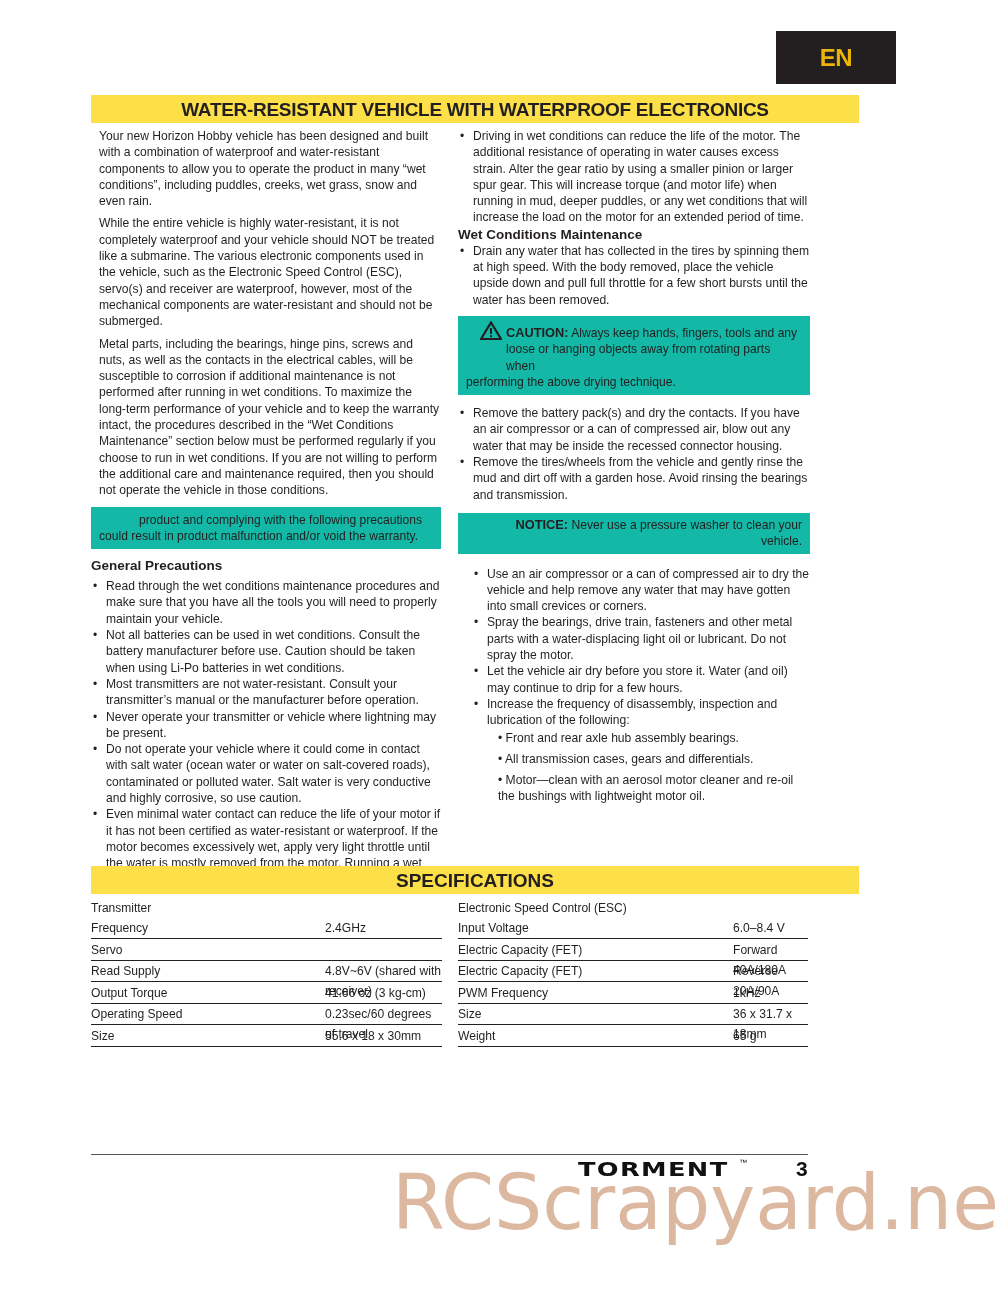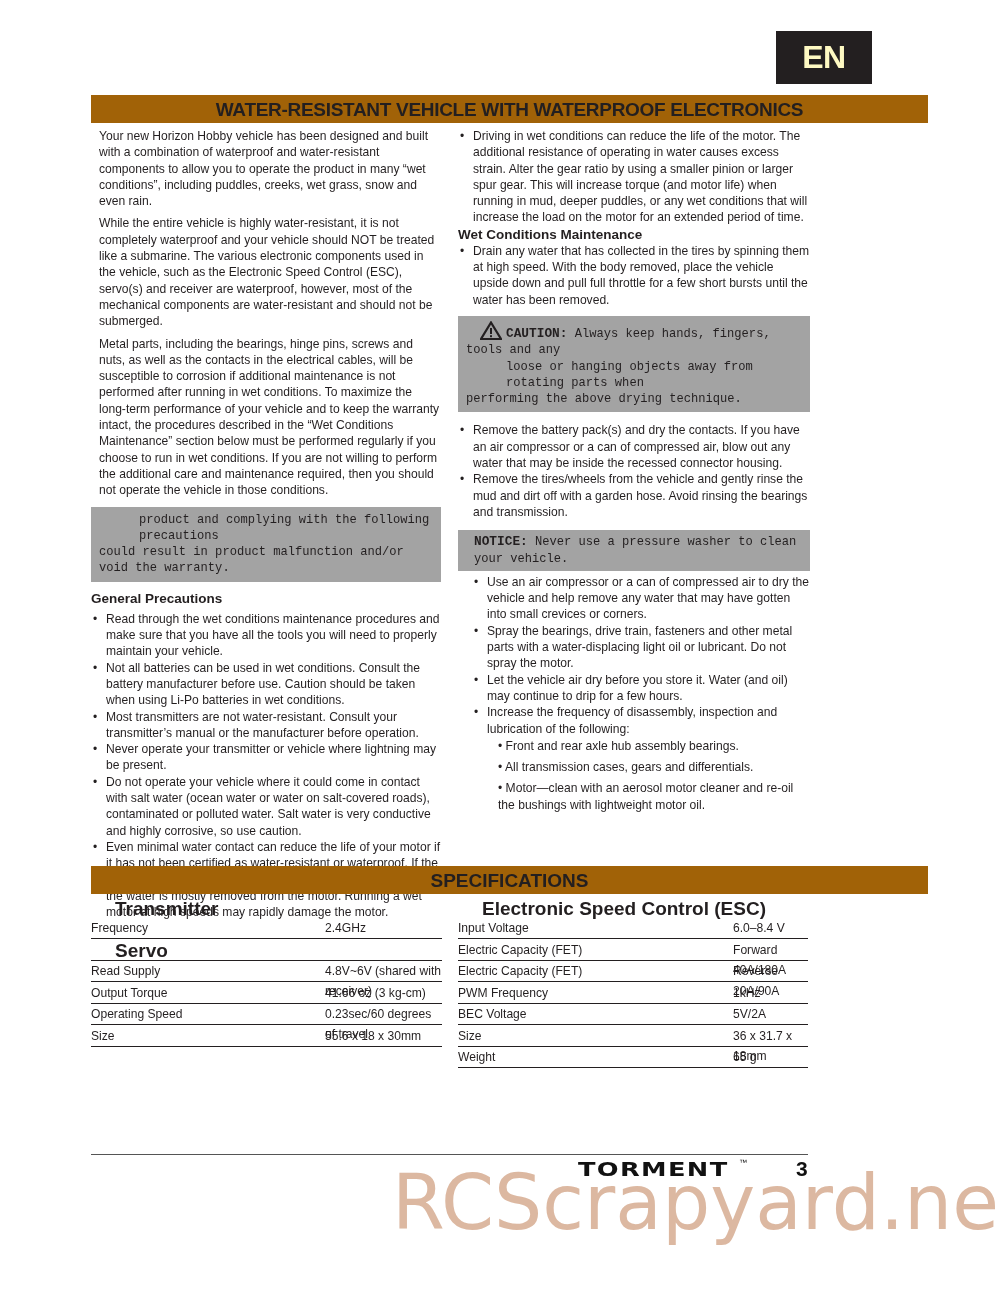--- a/index.html
+++ b/index.html
@@ -1,55 +1,55 @@
 <!DOCTYPE html>
 <html><head>
 <meta charset="utf-8">
 <style>
   html, body { margin: 0; padding: 0; }
   body {
     width: 1000px; height: 1294px; position: relative; background: #ffffff;
     font-family: "Liberation Sans", sans-serif; color: #231f20; overflow: hidden;
   }
   .lang-tab {
-    position: absolute; left: 776px; top: 31px; width: 96px; height: 53px;
-    background: #231f20; color: #fef9c3; display: flex; align-items: center; justify-content: center;
-    font-weight: bold; font-size: 32px; letter-spacing: -0.5px;
+    position: absolute; left: 776px; top: 31px; width: 120px; height: 53px;
+    background: #231f20; color: #eab308; display: flex; align-items: center; justify-content: center;
+    font-weight: bold; font-size: 24px; letter-spacing: -0.5px;
   }
   .section-bar {
-    position: absolute; left: 91px; width: 837px; background: #a16207;
+    position: absolute; left: 91px; width: 768px; background: #fde047;
     text-align: center; font-weight: bold; color: #231f20; font-family: "Liberation Sans", sans-serif;
   }
   .bar1 { top: 95px; height: 28px; line-height: 29px; font-size: 19px; letter-spacing: -0.3px; }
   .bar2 { top: 866px; height: 28px; line-height: 29px; font-size: 19px; }
   .col { position: absolute; font-size: 12.1px; line-height: 16.3px; color: #231f20; }
   .col-left { left: 91px; top: 128px; width: 350px; }
   .col-right { left: 458px; top: 128px; width: 352px; }
   p.para { margin: 0 0 6px 8px; text-align: left; }
   h3.sub { margin: 0; font-size: 13.5px; font-weight: bold; line-height: 17px; }
   ul.bullets { list-style: none; margin: 0; padding: 0; }
   ul.bullets li { position: relative; padding-left: 15px; margin: 0; }
   ul.bullets li::before { content: "•"; position: absolute; left: 2px; top: 0; font-size: 12px; }
   ul.bullets.indented li { padding-left: 29px; }
   ul.bullets.indented li::before { left: 16px; }
   ul.nested { list-style: none; margin: 0; padding: 0; }
   ul.nested li { padding-left: 40px; margin: 0 0 5px 0; position: relative; }
   .box {
-    background: #a3a3a3; padding: 5px 8px 5px 8px; margin: 6px 0 8px 0; font-size: 12.1px; line-height: 16.3px; font-family: Liberation Mono, monospace;
+    background: #14b8a6; padding: 5px 8px 5px 8px; margin: 6px 0 8px 0; font-size: 12.1px; line-height: 16.3px;
   }
   .box .warn-icon { display: inline-block; width: 22px; height: 19px; vertical-align: -3px; margin: 0 4px 0 14px; }
   .box .lead { font-weight: bold; font-size: 12.8px; }
   .box .indent-line { padding-left: 40px; }
   .box .tail { padding-left: 0; }
   .caution-left { margin-top: 8px; }
   .notice .lead { font-weight: bold; }
   .spec-col { position: absolute; top: 899px; font-size: 12.1px; }
   .spec-left { left: 91px; width: 351px; }
   .spec-right { left: 458px; width: 350px; }
-  .spec-head { font-weight: bold; font-size: 19px; height: 19px; line-height: 19px; margin-left: 24px; }
+  .spec-head { font-weight: normal; font-size: 12px; height: 19px; line-height: 19px; }
   .spec-row { display: flex; height: 20px; line-height: 20px; border-bottom: 1.5px solid #231f20; margin-bottom: 0.5px; }
   .spec-row .k { flex: 0 0 188px; }
   .spec-right .spec-row .k { flex: 0 0 229px; }
   .spec-row .v { flex: 1; margin-left: 46px; }
   .footer-rule { position: absolute; left: 91px; top: 1154px; width: 717px; height: 1px; background: #555; }
   .brand {
     position: absolute; left: 578px; top: 1158px; font-family: "DejaVu Sans", sans-serif; font-weight: bold;
     font-size: 19px; letter-spacing: 1px; color: #111; transform: scaleX(1.35); transform-origin: left center;
   }
   .tm { position: absolute; left: 739px; top: 1158px; font-size: 8px; color: #111; }
@@ -108,21 +108,21 @@
     </div>
     <div class="indent-line">loose or hanging objects away from rotating parts when</div>
     <div class="tail">performing the above drying technique.</div>
   </div>
 
   <ul class="bullets">
     <li>Remove the battery pack(s) and dry the contacts. If you have an air compressor or a can of compressed air, blow out any water that may be inside the recessed connector housing.</li>
     <li>Remove the tires/wheels from the vehicle and gently rinse the mud and dirt off with a garden hose.  Avoid rinsing the bearings and transmission.</li>
   </ul>
 
-  <div class="box notice" style="margin-top:10px; margin-bottom:3px; padding:4px 8px 4px 16px;">
+  <div class="box notice" style="margin-top:10px; margin-bottom:12px; padding:4px 8px 4px 16px;text-align:right;">
     <span class="lead">NOTICE:</span><span> Never use a pressure washer to clean your vehicle.</span>
   </div>
 
   <ul class="bullets indented">
     <li>Use an air compressor or a can of compressed air to dry the vehicle and help remove any water that may have gotten into small crevices or corners.</li>
     <li>Spray the bearings, drive train, fasteners and other metal parts with a water-displacing light oil or lubricant.  Do not spray the motor.</li>
     <li>Let the vehicle air dry before you store it.  Water (and oil) may continue to drip for a few hours.</li>
     <li>Increase the frequency of disassembly, inspection and lubrication of the following:</li>
   </ul>
   <ul class="nested" style="margin-top:1px;">
@@ -172,24 +172,20 @@
   </div>
   <div class="spec-row">
     <span class="k">Electric Capacity (FET)</span>
     <span class="v">Reverse 20A/90A</span>
   </div>
   <div class="spec-row">
     <span class="k">PWM Frequency</span>
     <span class="v">1kHz</span>
   </div>
   <div class="spec-row">
-    <span class="k">BEC Voltage</span>
-    <span class="v">5V/2A</span>
-  </div>
-  <div class="spec-row">
     <span class="k">Size</span>
     <span class="v">36 x 31.7 x 18mm</span>
   </div>
   <div class="spec-row">
     <span class="k">Weight</span>
     <span class="v">65 g</span>
   </div>
 </div>
 
 <div class="footer-rule"></div>

